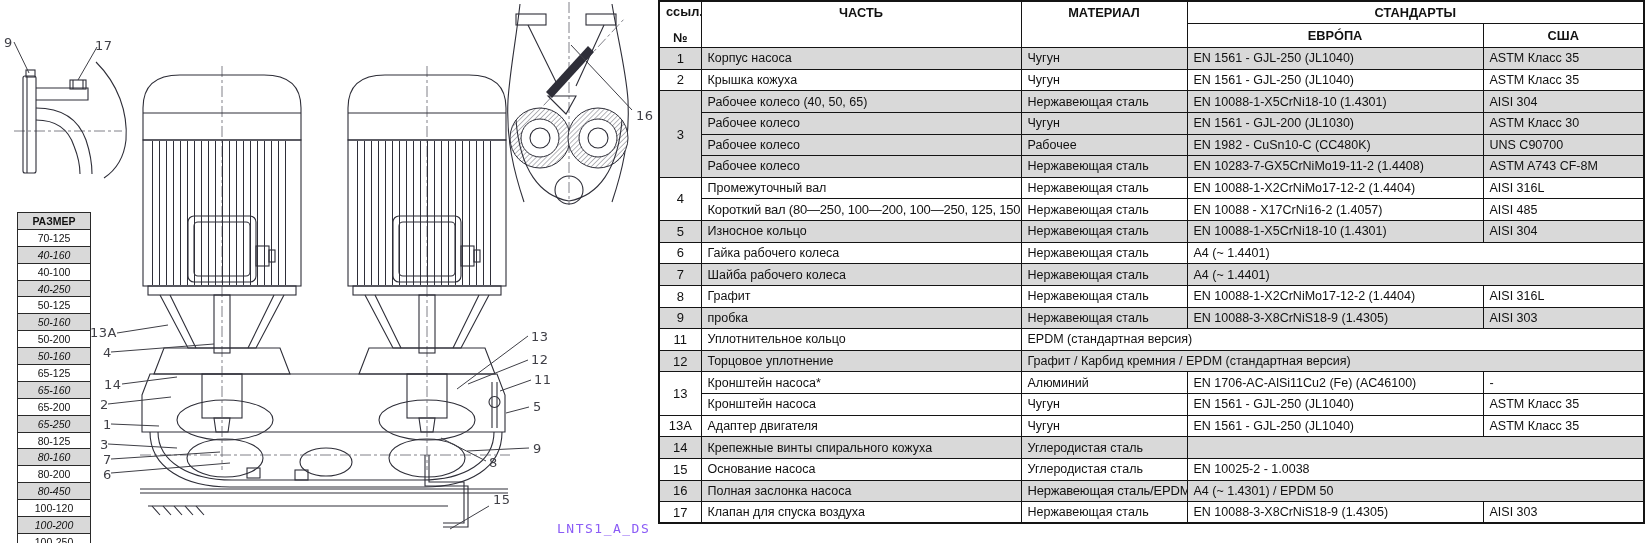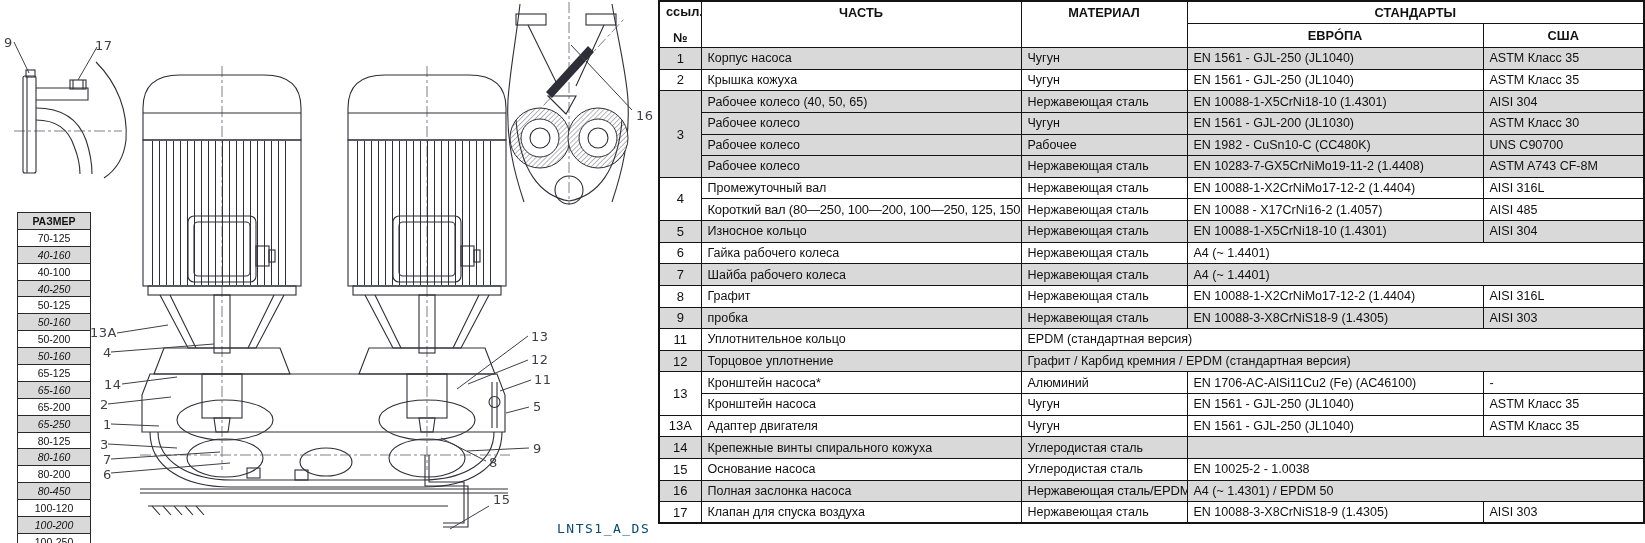--- a/index.html
+++ b/index.html
@@ -6,21 +6,21 @@
   .stage{position:relative;width:1645px;height:543px;background:#fff;overflow:hidden;
          font-family:"Liberation Sans",sans-serif;color:#111;}
 
   
   .drawing-svg{position:absolute;left:0;top:0;}
   .ln{stroke:#2e2e38;fill:none;stroke-width:1.1;}
   .cdash{stroke:#60606a;stroke-width:.8;fill:none;stroke-dasharray:11 3 3 3;}
   .leader{stroke:#3f3f46;stroke-width:1;fill:none;}
   text.callout{font:13px "DejaVu Sans",sans-serif;fill:#3f3f46;letter-spacing:.5px;}
   .code-label{position:absolute;left:557px;top:521px;font:13px "DejaVu Sans Mono",monospace;
-              color:#0c4a6e;letter-spacing:1.5px;}
+              color:#8b5cf6;letter-spacing:1.5px;}
 
   
   .sizes{position:absolute;left:17px;top:212px;width:74px;border-collapse:collapse;
          font:10.5px "Liberation Sans",sans-serif;text-align:center;}
   .sizes th,.sizes td{border:1.2px solid #2a2a2a;padding:0;height:15.9px;text-align:center;}
   .sizes th{background:#d9d9d9;font-weight:bold;font-size:10.5px;}
   .sizes tr.gray td{background:#d9d9d9;font-style:italic;}
 
   
   .parts{position:absolute;left:658px;top:0;width:987px;border-collapse:collapse;

